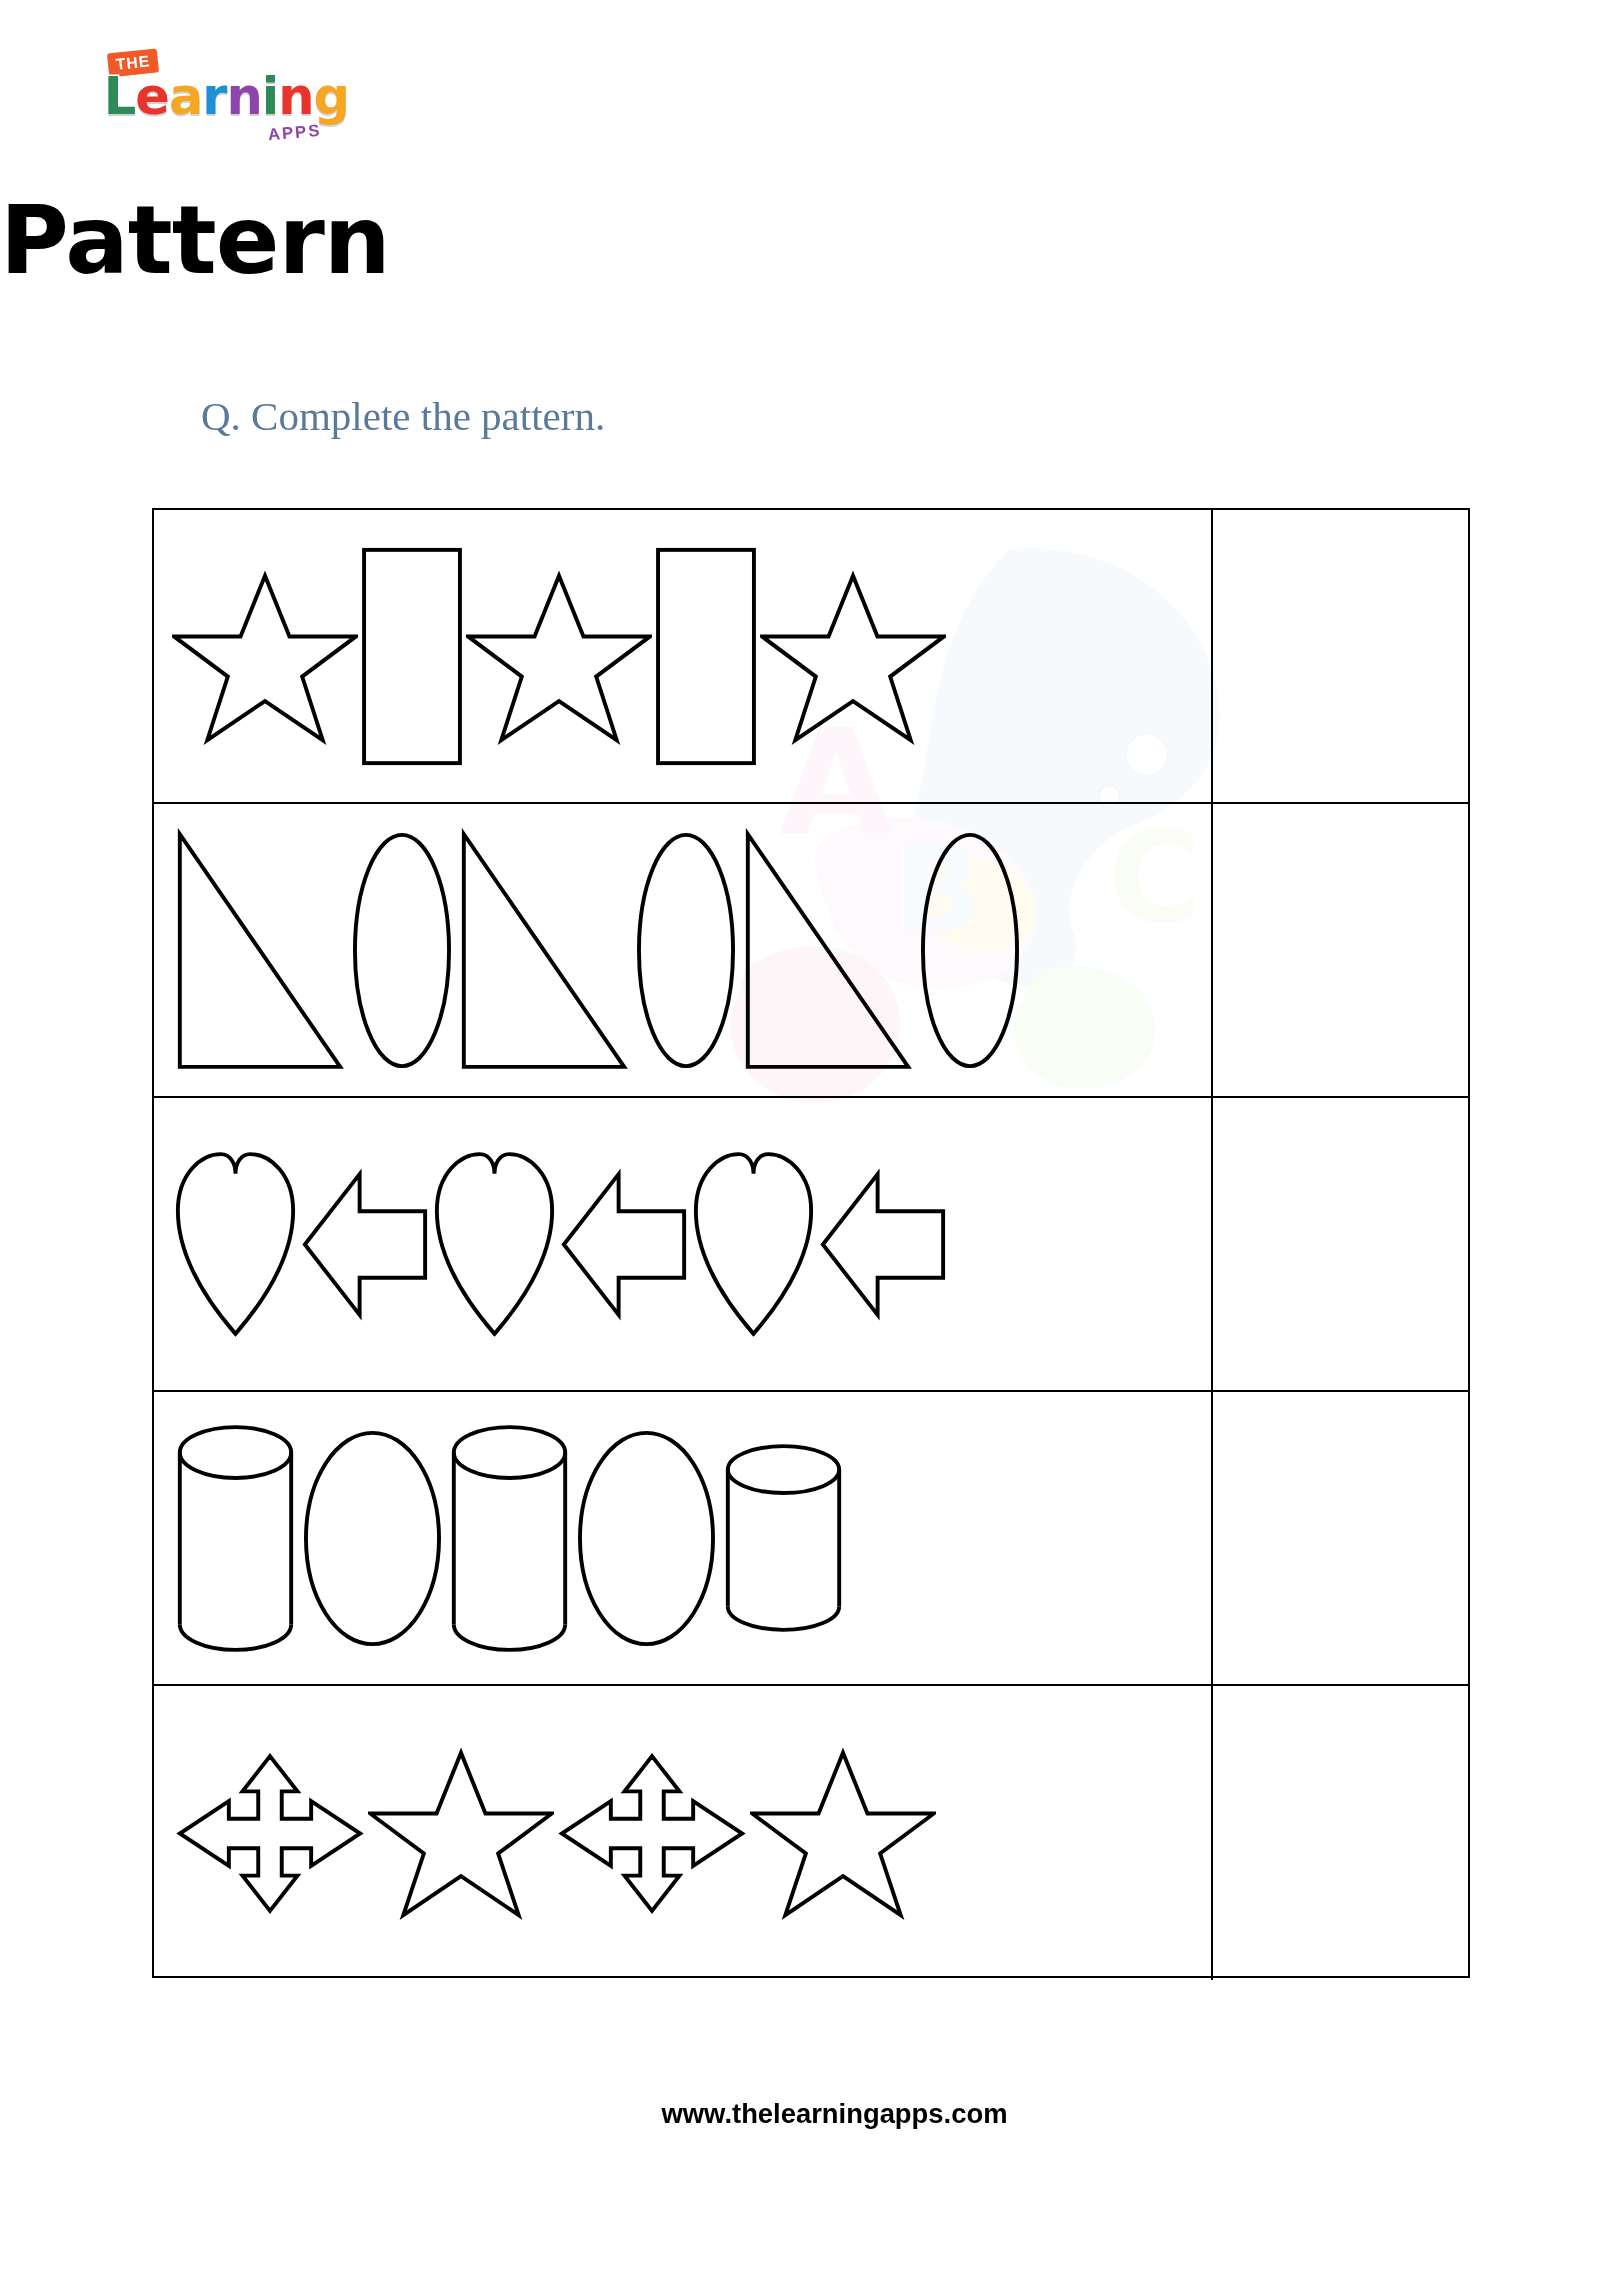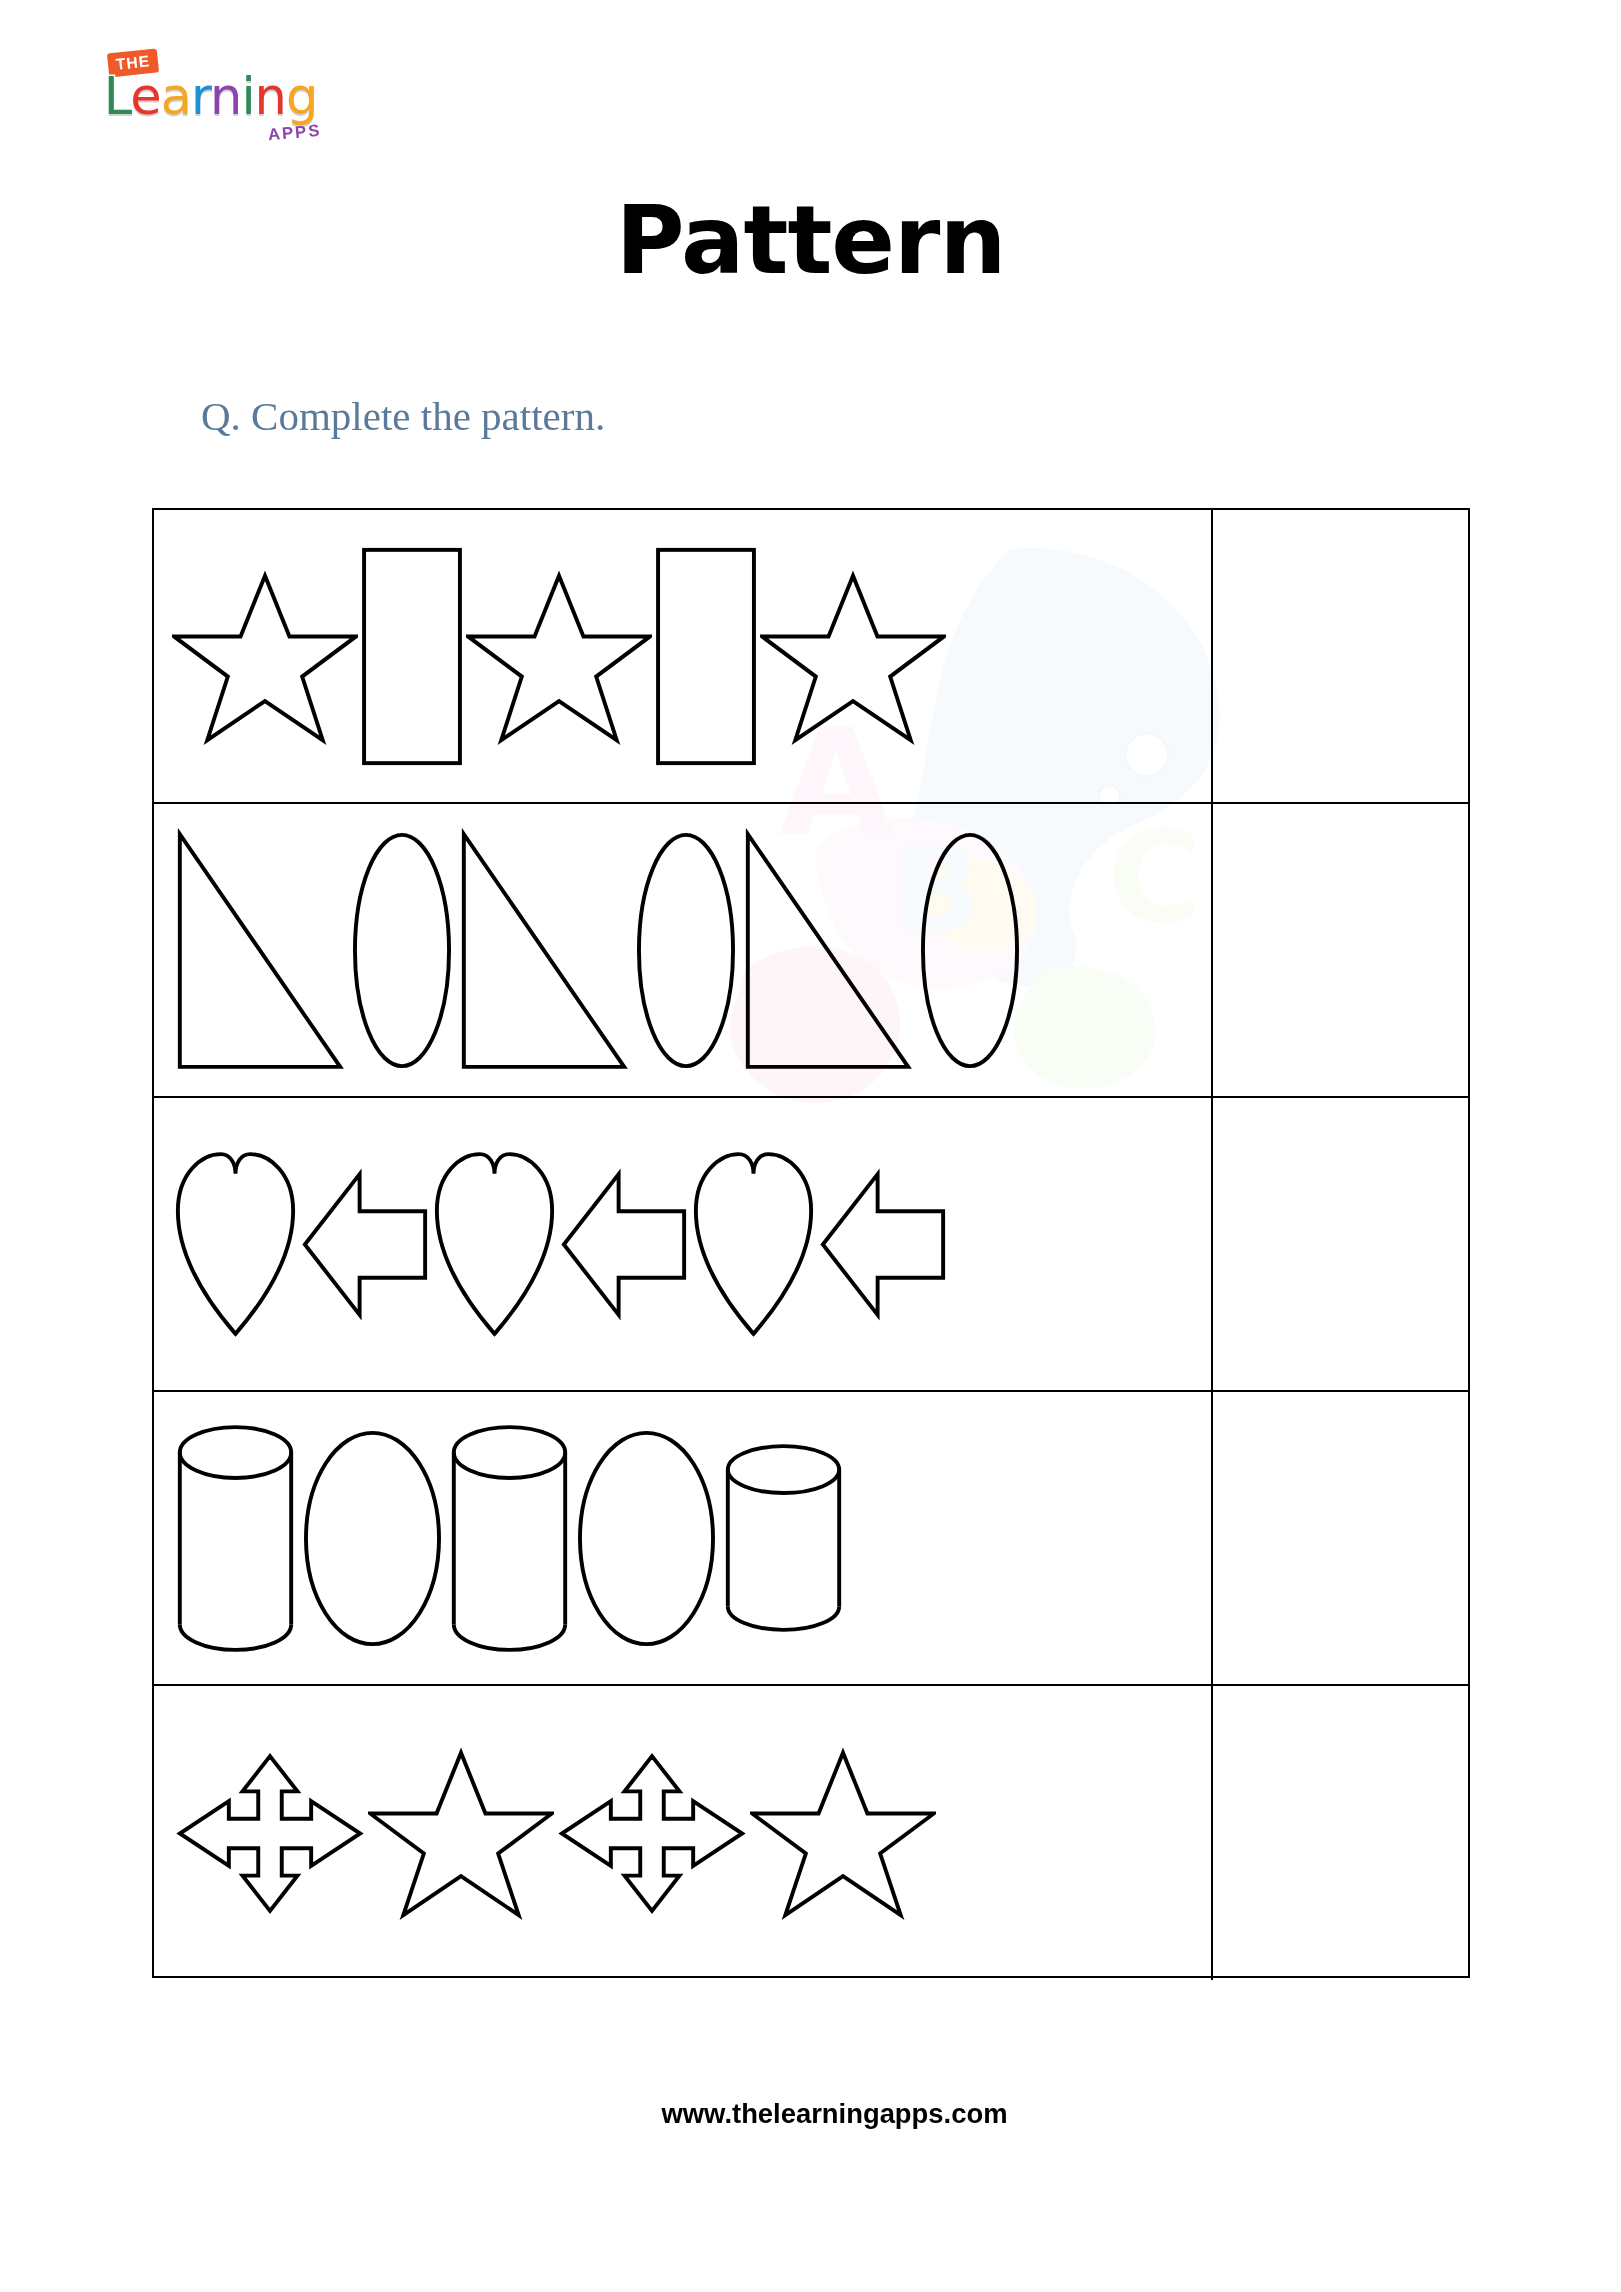--- a/index.html
+++ b/index.html
@@ -35,21 +35,21 @@
     letter-spacing: 1px;
     padding: 2.9px 7.8px 2.9px 7.8px;
     border-radius: 2.9px;
     transform: rotate(-6deg);
   }
   .logo-main {
     position: absolute;
     left: 9.8px;
     top: 19.6px;
     font-family: "DejaVu Sans", sans-serif;
-    font-weight: normal;
+    font-weight: bold;
     font-size: 51px;
     letter-spacing: -1px;
     white-space: nowrap;
   }
   .logo-main span {
     -webkit-text-stroke: 2.9px #ffffff;
     paint-order: stroke fill;
     text-shadow: 0 2px 0 rgba(0,0,0,0.18);
   }
   .logo-apps {
@@ -63,21 +63,21 @@
     letter-spacing: 2px;
     transform: rotate(-5deg);
   }
 
   
   .title {
     position: absolute;
     left: 0;
     top: 186px;
     width: 100%;
-    text-align: center;
+    text-align: left;
     font-family: "DejaVu Sans", sans-serif;
     font-weight: bold;
     font-size: 94px;
     color: #000000;
     letter-spacing: -1px;
   }
   .question {
     position: absolute;
     left: 201px;
     top: 392px;

